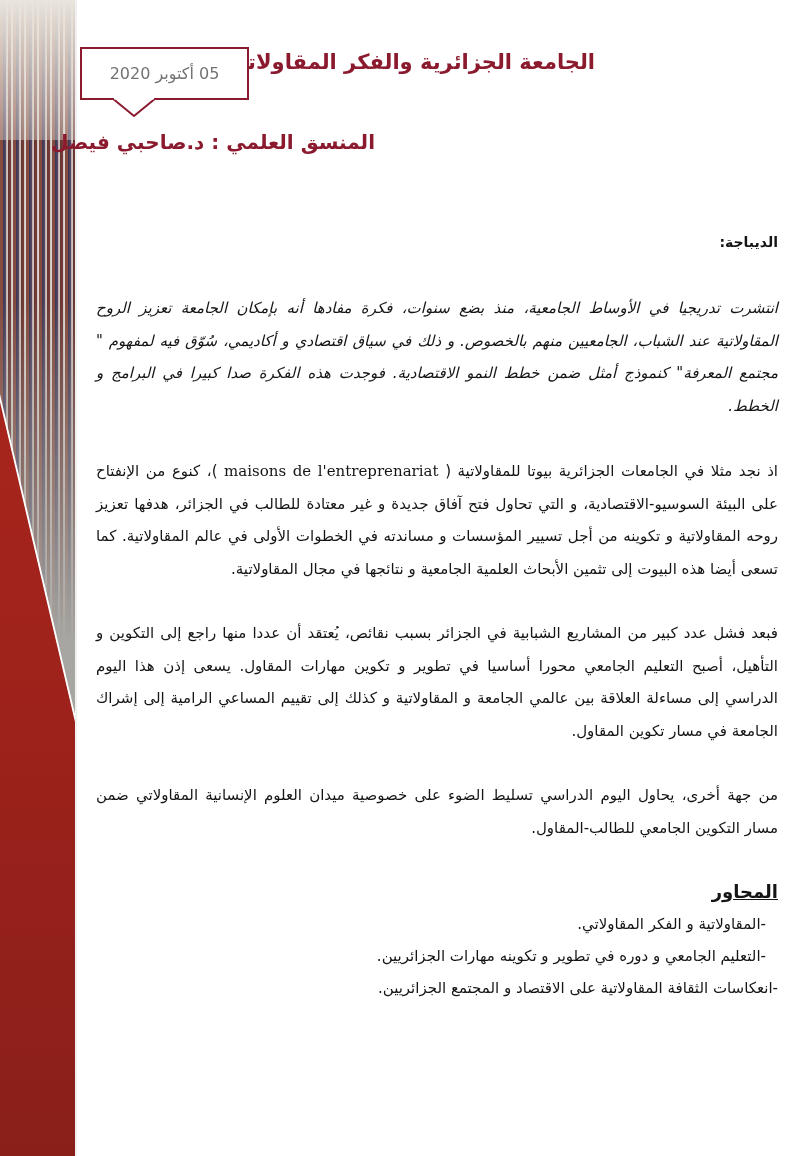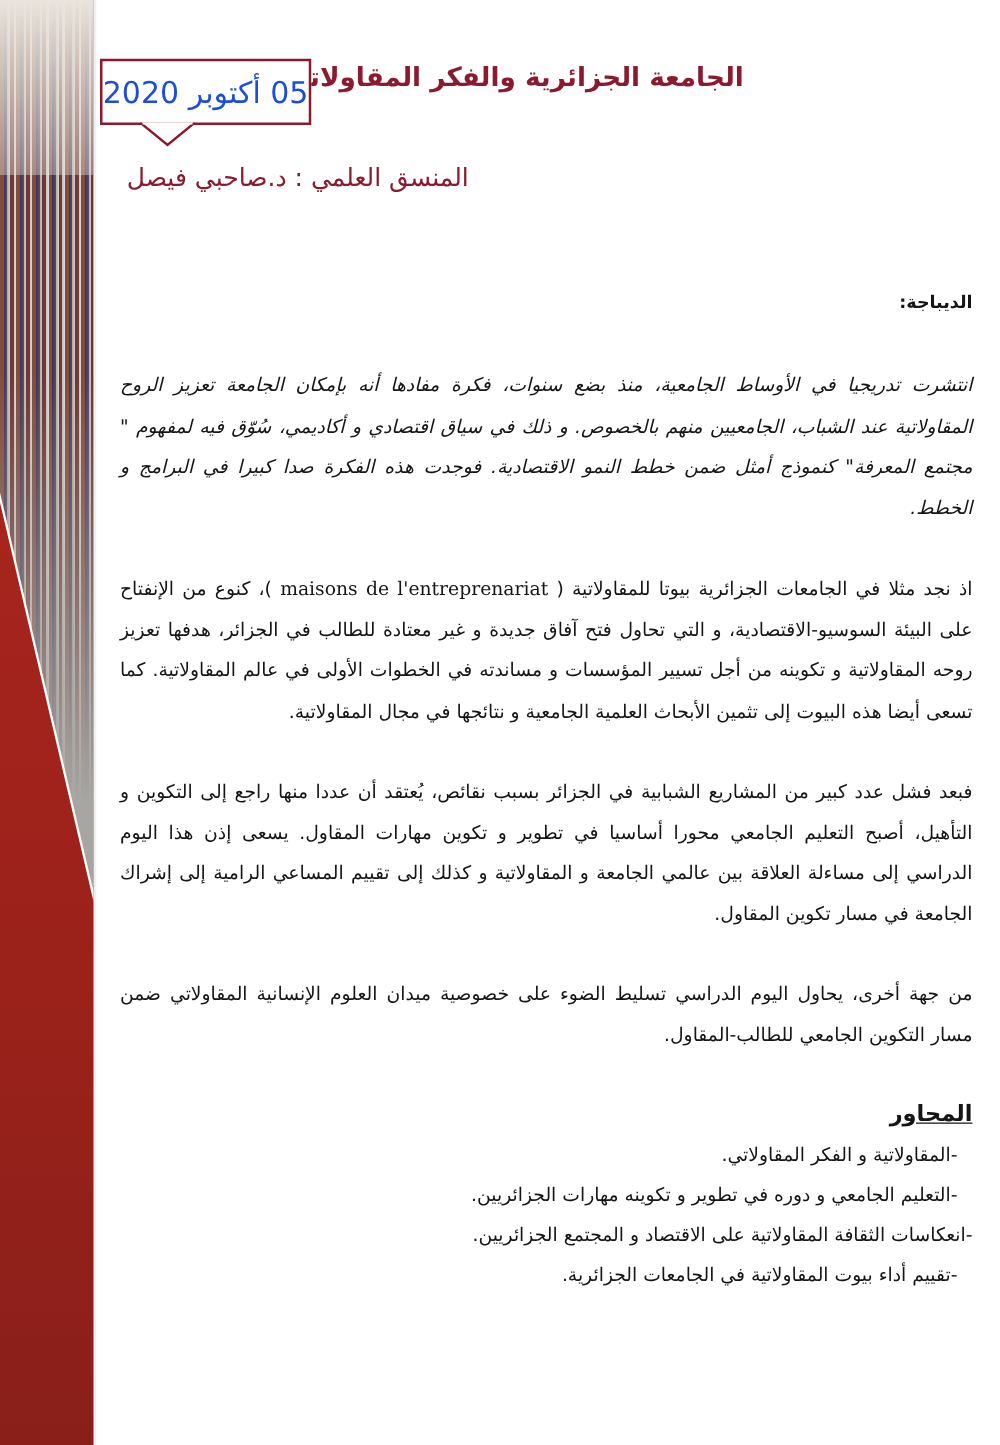--- a/index.html
+++ b/index.html
@@ -46,28 +46,28 @@
       position: absolute; right: 205px; top: 50px;
       font-family: "DejaVu Sans", sans-serif; font-weight: bold;
       font-size: 21px; color: #8b1a2e; direction: rtl; white-space: nowrap;
     }
     .date-callout {
       position: absolute; left: 80px; top: 47px; width: 169px; height: 53px;
       border: 2px solid #8b1a2e; background: #fff;
       display: flex; align-items: center; justify-content: center;
     }
     .date-text {
-      font-family: "DejaVu Sans", sans-serif; font-size: 24px; color: #1d4ed8; direction: rtl; white-space: nowrap;
+      font-family: "DejaVu Sans", sans-serif; font-size: 16px; color: #737373; direction: rtl; white-space: nowrap;
     }
     .callout-tail {
       position: absolute; left: 112px; top: 98px; width: 44px; height: 20px;
     }
     .coordinator {
       position: absolute; right: 425px; top: 130px;
-      font-family: "DejaVu Sans", sans-serif; font-weight: normal;
+      font-family: "DejaVu Sans", sans-serif; font-weight: bold;
       font-size: 20px; color: #8b1a2e; direction: rtl; white-space: nowrap;
     }
 
     
     .content {
       position: absolute; left: 96px; right: 22px; top: 226px;
       direction: rtl; text-align: justify;
       font-family: "DejaVu Sans", sans-serif; font-size: 15px; line-height: 32.5px; color: #151515;
     }
     .section-heading {
@@ -117,15 +117,14 @@
 
   <p class="para">فبعد فشل عدد كبير من المشاريع الشبابية في الجزائر بسبب نقائص، يُعتقد أن عددا منها راجع إلى التكوين و التأهيل،  أصبح التعليم الجامعي محورا أساسيا في تطوير و تكوين مهارات المقاول.  يسعى إذن هذا اليوم الدراسي إلى مساءلة العلاقة بين عالمي الجامعة و المقاولاتية و كذلك إلى تقييم المساعي الرامية إلى إشراك الجامعة في مسار تكوين المقاول.</p>
 
   <p class="para">من جهة أخرى، يحاول اليوم الدراسي تسليط الضوء على خصوصية ميدان العلوم الإنسانية المقاولاتي ضمن مسار التكوين الجامعي للطالب-المقاول.</p>
 
   <div class="axes-heading">المحاور</div>
   <ul class="axes-list">
     <li>-المقاولاتية و الفكر المقاولاتي.</li>
     <li>-التعليم الجامعي و دوره في تطوير و تكوينه مهارات الجزائريين.</li>
     <li>-انعكاسات الثقافة المقاولاتية على الاقتصاد و المجتمع الجزائريين.</li>
-    <li>-تقييم أداء بيوت المقاولاتية في الجامعات الجزائرية.</li>
   </ul>
 </div>
 
 </body></html>

